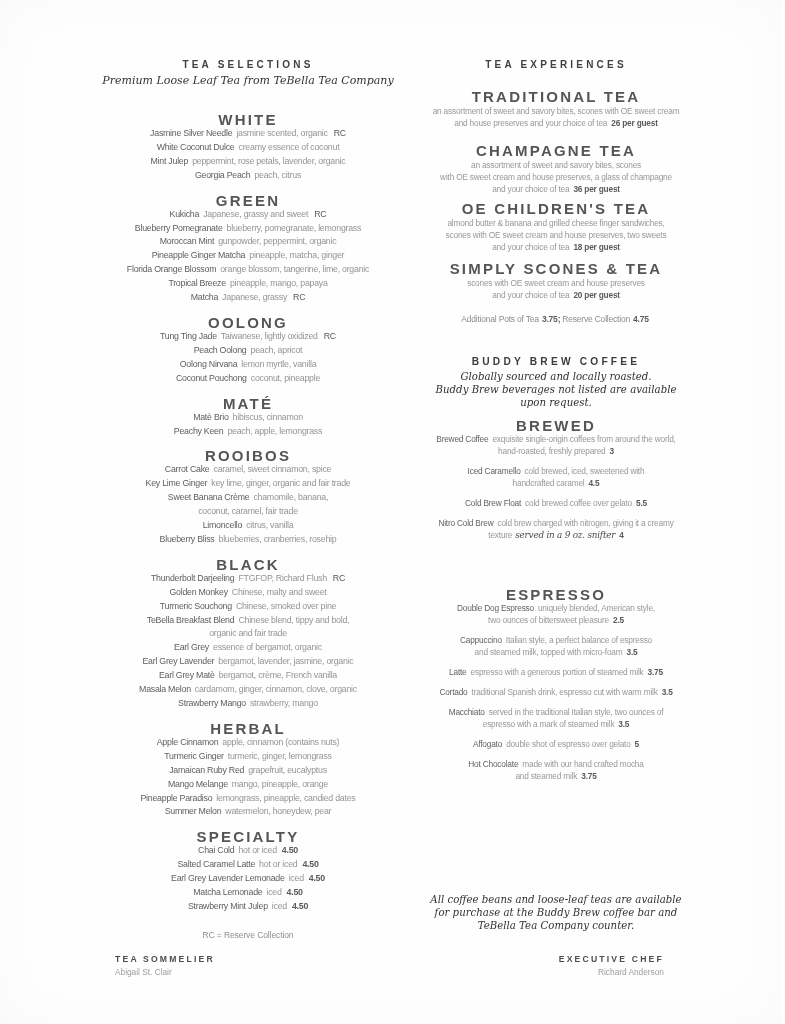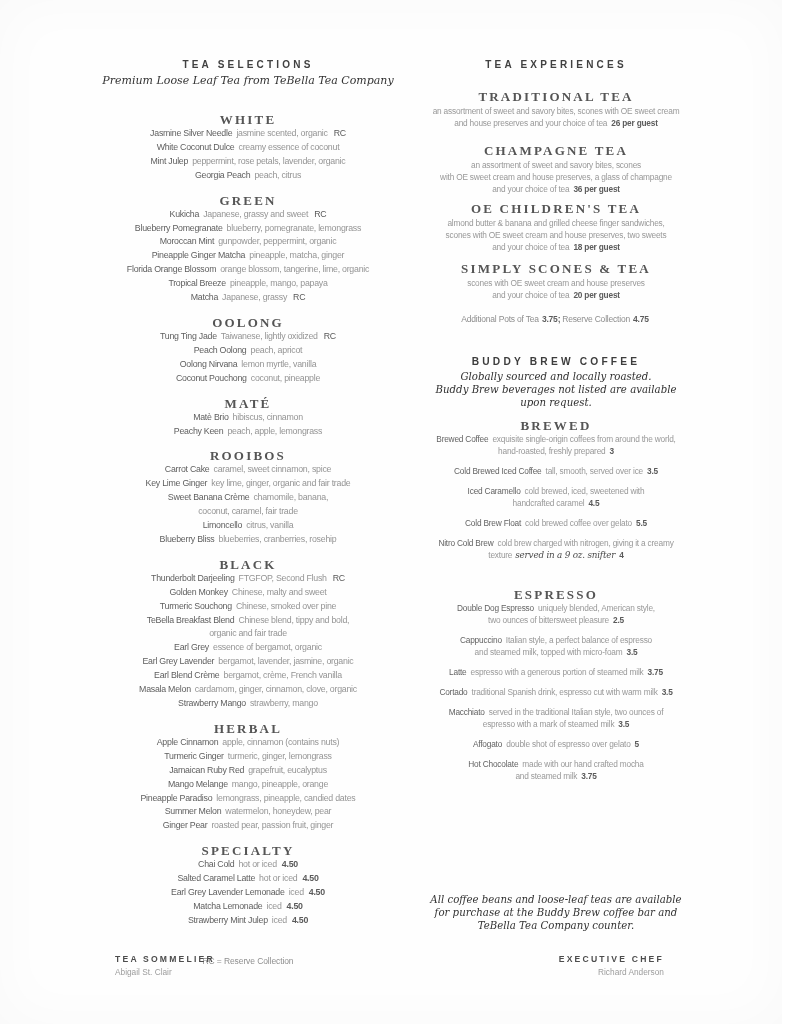--- a/index.html
+++ b/index.html
@@ -9,28 +9,28 @@
 
   
   .col-left { position:absolute; left:88px; top:58px; width:320px; text-align:center; }
   .col-title { margin:0; font-size:10px; font-weight:bold; letter-spacing:3.2px;
                color:#414141; line-height:13px; }
   .col-subtitle { margin-top:2px; font-size:11px; line-height:15px; color:#333333; }
   .serif-em { font-family:"DejaVu Serif", serif; font-style:italic; }
   .tea-sections { margin-top:24px; }
   .tea-section { margin-top:10px; }
   .tea-section:first-child { margin-top:0; }
-  .section-heading { margin:0; font-size:13px; font-weight:bold; letter-spacing:2.2px;
-                     color:#555555; line-height:15px;font-family:Liberation Serif, serif; }
+  .section-heading { margin:0; font-size:15px; font-weight:bold; letter-spacing:2.2px;
+                     color:#555555; line-height:15px; }
   .menu-item { font-size:8.8px; line-height:13.9px; letter-spacing:-0.25px; color:#949494; }
   .item-name { color:#5e5e5e; margin-right:4px; }
   .item-desc { white-space:pre-line; }
   .item-tag { color:#585858; margin-left:6px; }
   .item-price { color:#5a5a5a; font-weight:bold; margin-left:5px; }
-  .legend { margin-top:28px; font-size:8.5px; color:#8f8f8f; letter-spacing:-0.1px; }
+  .legend { margin-top:16px; font-size:8.5px; color:#8f8f8f; letter-spacing:-0.1px; }
 
   
   .col-right { position:absolute; left:406px; top:0; width:300px; height:1024px; text-align:center; }
   .r-title { position:absolute; left:0; right:0; top:58px; }
   .exp-section { position:absolute; left:-10px; right:-10px; }
   .experiences > section:nth-child(1) { top:90px; }
   .experiences > section:nth-child(2) { top:144px; }
   .experiences > section:nth-child(3) { top:202px; }
   .experiences > section:nth-child(4) { top:262px; }
   .exp-heading { line-height:13px; margin-bottom:2px; }
@@ -126,43 +126,42 @@
             <div class="menu-item"><span class="item-name">Sweet Banana Crème</span><span class="item-desc">chamomile, banana,
 coconut, caramel, fair trade</span></div>
             <div class="menu-item"><span class="item-name">Limoncello</span><span class="item-desc">citrus, vanilla</span></div>
             <div class="menu-item"><span class="item-name">Blueberry Bliss</span><span class="item-desc">blueberries, cranberries, rosehip</span></div>
           </div>
       </section>
         <section class="tea-section">
         <h3 class="section-heading">BLACK</h3>
         <div class="section-items">
 
-        <div class="menu-item"><span class="item-name">Thunderbolt Darjeeling</span><span class="item-desc">FTGFOP, Second Flush</span><span class="item-tag">RC</span></div>
+        <div class="menu-item"><span class="item-name">Thunderbolt Darjeeling</span><span class="item-desc">FTGFOP, Richard Flush</span><span class="item-tag">RC</span></div>
             <div class="menu-item"><span class="item-name">Golden Monkey</span><span class="item-desc">Chinese, malty and sweet</span></div>
             <div class="menu-item"><span class="item-name">Turmeric Souchong</span><span class="item-desc">Chinese, smoked over pine</span></div>
             <div class="menu-item"><span class="item-name">TeBella Breakfast Blend</span><span class="item-desc">Chinese blend, tippy and bold,
 organic and fair trade</span></div>
             <div class="menu-item"><span class="item-name">Earl Grey</span><span class="item-desc">essence of bergamot, organic</span></div>
             <div class="menu-item"><span class="item-name">Earl Grey Lavender</span><span class="item-desc">bergamot, lavender, jasmine, organic</span></div>
-            <div class="menu-item"><span class="item-name">Earl Blend Crème</span><span class="item-desc">bergamot, crème, French vanilla</span></div>
+            <div class="menu-item"><span class="item-name">Earl Grey Matè</span><span class="item-desc">bergamot, crème, French vanilla</span></div>
             <div class="menu-item"><span class="item-name">Masala Melon</span><span class="item-desc">cardamom, ginger, cinnamon, clove, organic</span></div>
             <div class="menu-item"><span class="item-name">Strawberry Mango</span><span class="item-desc">strawberry, mango</span></div>
           </div>
       </section>
         <section class="tea-section">
         <h3 class="section-heading">HERBAL</h3>
         <div class="section-items">
 
         <div class="menu-item"><span class="item-name">Apple Cinnamon</span><span class="item-desc">apple, cinnamon (contains nuts)</span></div>
             <div class="menu-item"><span class="item-name">Turmeric Ginger</span><span class="item-desc">turmeric, ginger, lemongrass</span></div>
             <div class="menu-item"><span class="item-name">Jamaican Ruby Red</span><span class="item-desc">grapefruit, eucalyptus</span></div>
             <div class="menu-item"><span class="item-name">Mango Melange</span><span class="item-desc">mango, pineapple, orange</span></div>
             <div class="menu-item"><span class="item-name">Pineapple Paradiso</span><span class="item-desc">lemongrass, pineapple, candied dates</span></div>
             <div class="menu-item"><span class="item-name">Summer Melon</span><span class="item-desc">watermelon, honeydew, pear</span></div>
-            <div class="menu-item"><span class="item-name">Ginger Pear</span><span class="item-desc">roasted pear, passion fruit, ginger</span></div>
           </div>
       </section>
         <section class="tea-section">
         <h3 class="section-heading">SPECIALTY</h3>
         <div class="section-items">
 
         <div class="menu-item"><span class="item-name">Chai Cold</span><span class="item-desc">hot or iced</span><span class="item-price">4.50</span></div>
             <div class="menu-item"><span class="item-name">Salted Caramel Latte</span><span class="item-desc">hot or iced</span><span class="item-price">4.50</span></div>
             <div class="menu-item"><span class="item-name">Earl Grey Lavender Lemonade</span><span class="item-desc">iced</span><span class="item-price">4.50</span></div>
             <div class="menu-item"><span class="item-name">Matcha Lemonade</span><span class="item-desc">iced</span><span class="item-price">4.50</span></div>
@@ -213,21 +212,20 @@
     </div>
 
     <div class="coffee-sections">
 
     <section class="coffee-section">
         <h3 class="section-heading">BREWED</h3>
         <div class="c-items">
 
         <div class="c-item"><span class="item-name">Brewed Coffee</span><span class="item-desc">exquisite single-origin coffees from around the world,
 hand-roasted, freshly prepared</span><span class="item-price">3</span></div>
-            <div class="c-item"><span class="item-name">Cold Brewed Iced Coffee</span><span class="item-desc">tall, smooth, served over ice</span><span class="item-price">3.5</span></div>
             <div class="c-item"><span class="item-name">Iced Caramello</span><span class="item-desc">cold brewed, iced, sweetened with
 handcrafted caramel</span><span class="item-price">4.5</span></div>
             <div class="c-item"><span class="item-name">Cold Brew Float</span><span class="item-desc">cold brewed coffee over gelato</span><span class="item-price">5.5</span></div>
             <div class="c-item"><span class="item-name">Nitro Cold Brew</span><span class="item-desc">cold brew charged with nitrogen, giving it a creamy
 texture</span><span class="item-desc-em serif-em">served in a 9 oz. snifter</span><span class="item-price">4</span></div>
           </div>
       </section>
         <section class="coffee-section">
         <h3 class="section-heading">ESPRESSO</h3>
         <div class="c-items">

